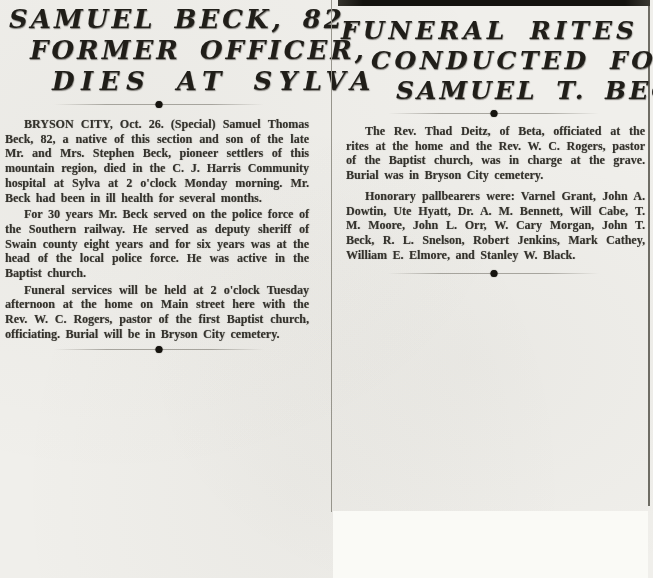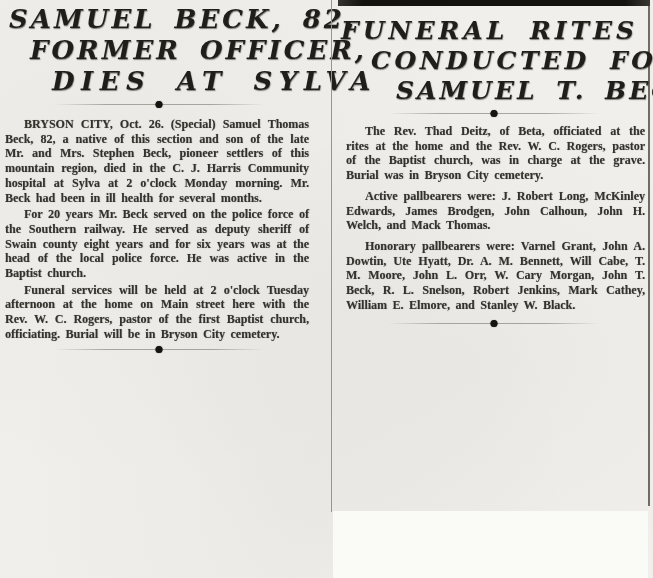--- a/index.html
+++ b/index.html
@@ -100,21 +100,21 @@
       <span class="hl-line hl-l3">DIES AT SYLVA</span>
     </h1>
 
     <div class="ornament">
       <span class="orn-line"></span>
       <span class="orn-dot"></span>
     </div>
 
     <div class="body-text">
       <p>BRYSON CITY, Oct. 26. (Special) Samuel Thomas Beck, 82, a native of this section and son of the late Mr. and Mrs. Stephen Beck, pioneer settlers of this mountain region, died in the C. J. Harris Community hospital at Sylva at 2 o'clock Monday morning. Mr. Beck had been in ill health for several months.</p>
-      <p>For 20 years Mr. Beck served on the police force of the Southern railway. He served as deputy sheriff of Swain county eight years and for six years was at the head of the local police force. He was active in the Baptist church.</p>
+      <p>For 30 years Mr. Beck served on the police force of the Southern railway. He served as deputy sheriff of Swain county eight years and for six years was at the head of the local police force. He was active in the Baptist church.</p>
       <p>Funeral services will be held at 2 o'clock Tuesday afternoon at the home on Main street here with the Rev. W. C. Rogers, pastor of the first Baptist church, officiating. Burial will be in Bryson City cemetery.</p>
     </div>
 
     <div class="ornament">
       <span class="orn-line"></span>
       <span class="orn-dot"></span>
     </div>
   </section>
 
   <div class="rule-v-left"></div>
@@ -130,21 +130,20 @@
       <span class="hl-line hl-l3">SAMUEL T. BECK</span>
     </h1>
 
     <div class="ornament">
       <span class="orn-line"></span>
       <span class="orn-dot"></span>
     </div>
 
     <div class="body-text">
       <p>The Rev. Thad Deitz, of Beta, officiated at the rites at the home and the Rev. W. C. Rogers, pastor of the Baptist church, was in charge at the grave. Burial was in Bryson City cemetery.</p>
-      <p>Active pallbearers were: J. Robert Long, McKinley Edwards, James Brodgen, John Calhoun, John H. Welch, and Mack Thomas.</p>
       <p>Honorary pallbearers were: Varnel Grant, John A. Dowtin, Ute Hyatt, Dr. A. M. Bennett, Will Cabe, T. M. Moore, John L. Orr, W. Cary Morgan, John T. Beck, R. L. Snelson, Robert Jenkins, Mark Cathey, William E. Elmore, and Stanley W. Black.</p>
     </div>
 
     <div class="ornament">
       <span class="orn-line"></span>
       <span class="orn-dot"></span>
     </div>
   </section>
 
 </div>

